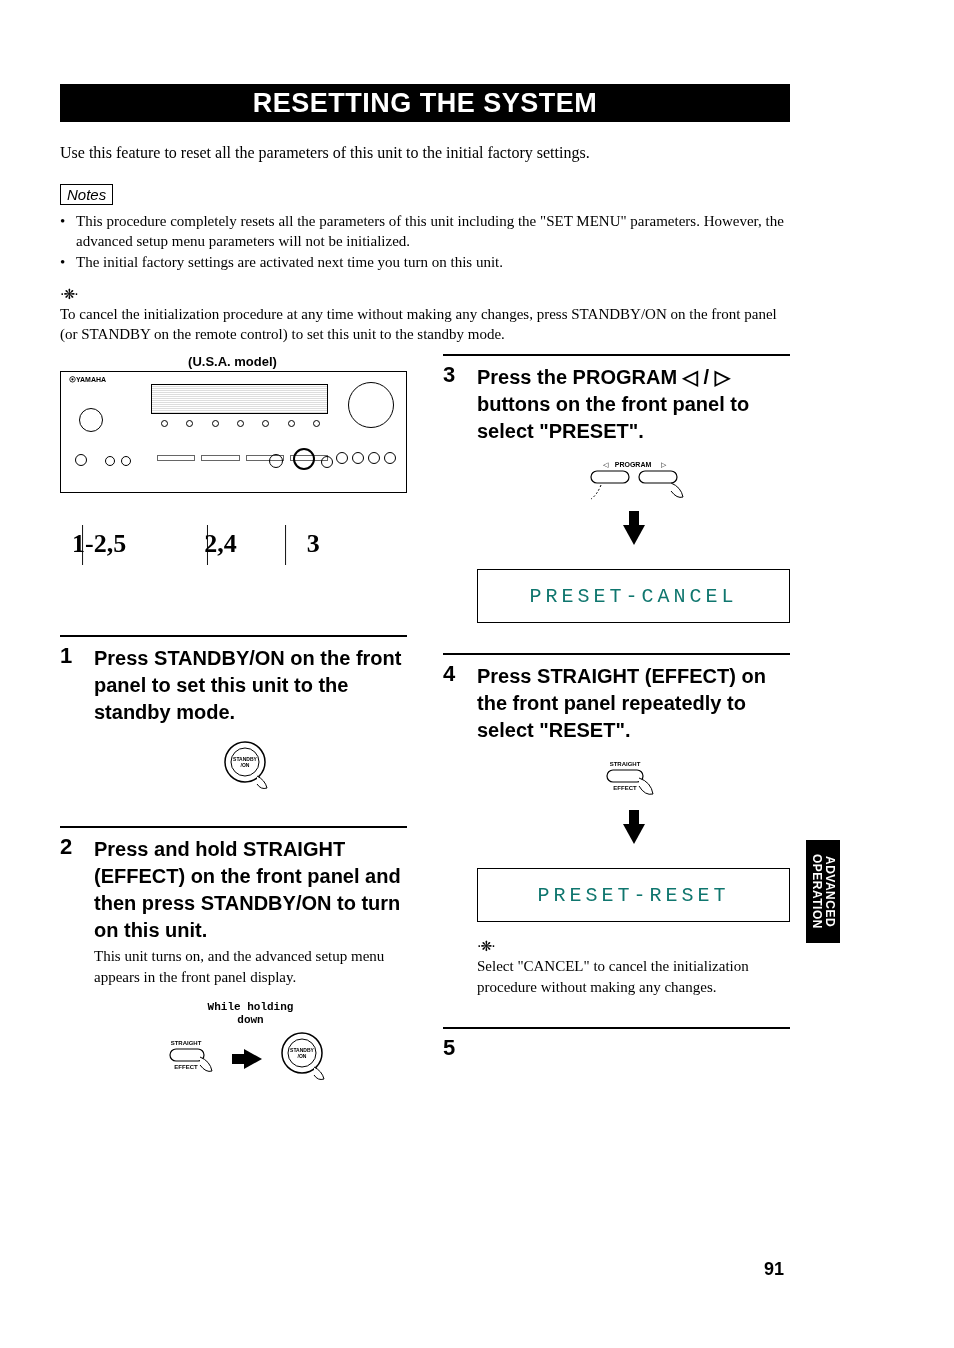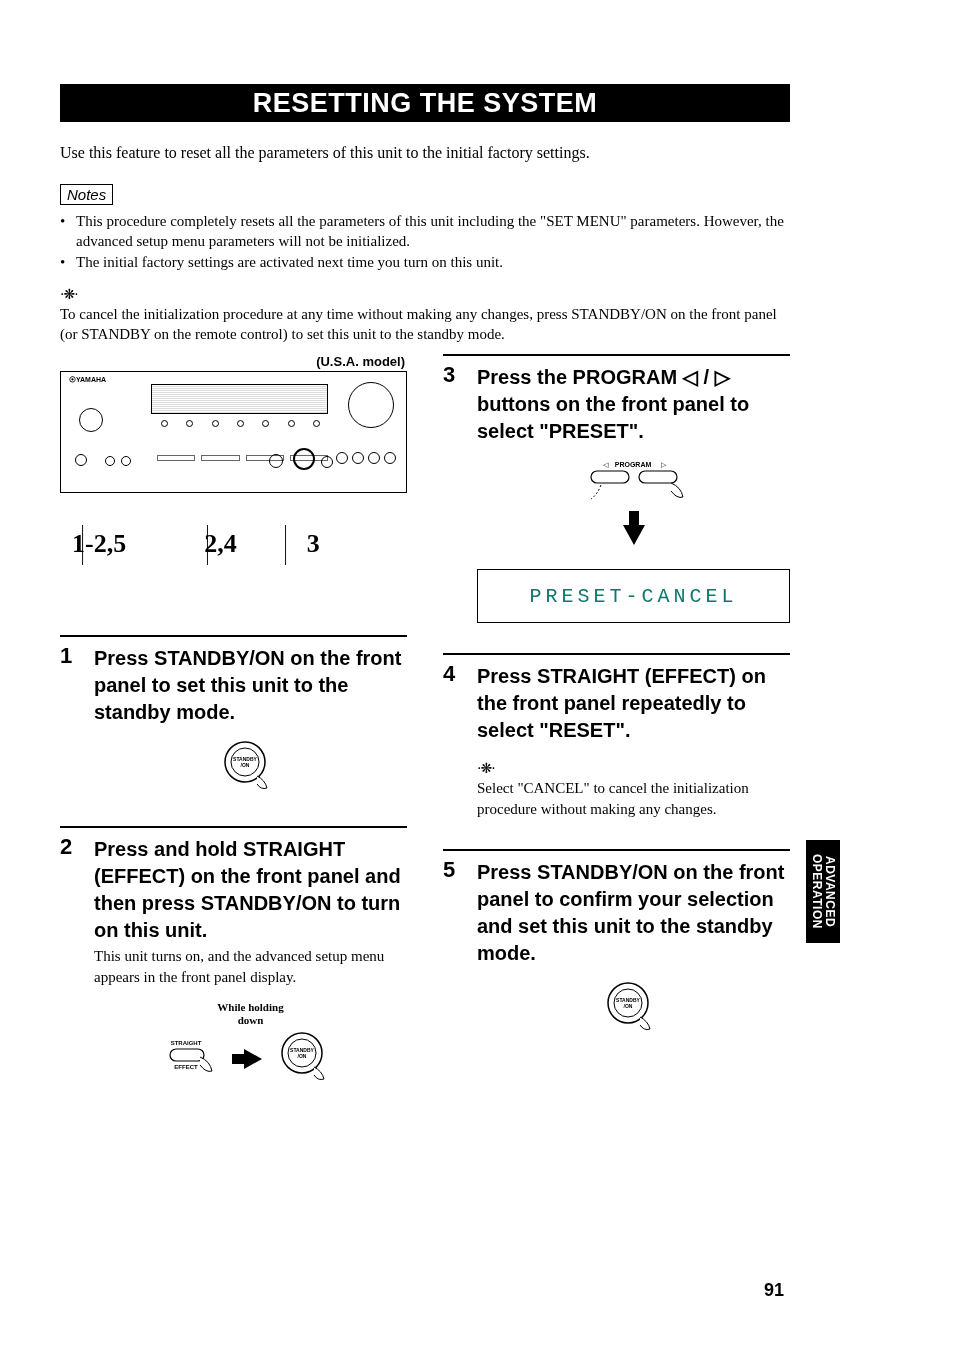--- a/index.html
+++ b/index.html
@@ -81,21 +81,21 @@
     gap: 36px;
   }
   .col {
     flex: 1 1 0;
     min-width: 0;
   }
   .model-label {
     font-family: Arial, Helvetica, sans-serif;
     font-weight: bold;
     font-size: 13px;
-    text-align: right;
+    text-align: center;
     margin-bottom: 2px;
     padding-right: 2px;
   }
   
   .receiver {
     border: 1px solid #000;
     height: 120px;
     margin-bottom: 4px;
     position: relative;
     background: #fff;
@@ -172,21 +172,21 @@
   .step-body .plain {
     font-size: 15px;
     line-height: 1.35;
     margin-top: 2px;
   }
   .step-illus {
     margin-top: 14px;
     text-align: center;
   }
   .step-illus .caption {
-    font-family: Liberation Serif, serif;
+    font-family: Liberation Mono, monospace;
     font-weight: bold;
     font-size: 11px;
     line-height: 1.2;
     margin-bottom: 4px;
   }
   .seg-display {
     border: 1.5px solid #000;
     height: 52px;
     margin-top: 24px;
     display:flex; align-items:center; justify-content:center;
@@ -230,21 +230,21 @@
     font-size: 12px;
     letter-spacing: 0.5px;
     padding: 14px 4px;
     writing-mode: vertical-rl;
     text-align: center;
     line-height: 1.1;
   }
   .page-number {
     position: absolute;
     right: 56px;
-    bottom: 47px;
+    bottom: 68px;
     font-family: Arial, Helvetica, sans-serif;
     font-weight: bold;
     font-size: 18px;
   }
   .btn-svg { display:inline-block; vertical-align:middle;}
   .rowflex { display:flex; align-items:center; justify-content:center; gap:18px;}
   .col .step:first-child{ margin-top:0; }
   .col-right .step:first-child{ border-top:2px solid #000; margin-top:0; }
   .sub-tip { margin-top:16px; }
 </style>
@@ -398,41 +398,39 @@
             <div class="arrow-down"></div>
             <div class="seg-display">PRESET-CANCEL</div>
           </div>
         </div>
       </div>
 
       <div class="step">
         <div class="step-num">4</div>
         <div class="step-body">
           <div class="bold">Press STRAIGHT (EFFECT) on the front panel repeatedly to select "RESET".</div>
+          <div class="step-illus">
+            <svg class="btn-svg" width="70" height="48">
+              <text x="26" y="8" text-anchor="middle" font-family="Arial" font-size="6" font-weight="bold">STRAIGHT</text>
+              <rect x="8" y="12" rx="6" ry="6" width="36" height="12" fill="#fff" stroke="#000" stroke-width="1.2"></rect>
+              <text x="26" y="32" text-anchor="middle" font-family="Arial" font-size="6" font-weight="bold">EFFECT</text>
+              <path d="M 40 20 Q 52 24 54 36 Q 46 38 40 28" fill="#fff" stroke="#000" stroke-width="1"></path>
+            </svg>
+            <div class="arrow-down"></div>
+            <div class="seg-display">PRESET-RESET</div>
+          </div>
           <div class="sub-tip">
             <div class="tip-icon">⋅❋⋅</div>
             <div class="plain">Select "CANCEL" to cancel the initialization procedure without making any changes.</div>
           </div>
         </div>
       </div>
 
       <div class="step">
         <div class="step-num">5</div>
-        <div class="step-body">
-          <div class="bold">Press STANDBY/ON on the front panel to confirm your selection and set this unit to the standby mode.</div>
-          <div class="step-illus">
-            <svg class="btn-svg" width="56" height="56">
-              <circle cx="22" cy="22" r="20" fill="#fff" stroke="#000" stroke-width="1.5"></circle>
-              <circle cx="22" cy="22" r="14" fill="#fff" stroke="#000" stroke-width="1"></circle>
-              <text x="22" y="21" text-anchor="middle" font-family="Arial" font-size="5" font-weight="bold">STANDBY</text>
-              <text x="22" y="27" text-anchor="middle" font-family="Arial" font-size="5" font-weight="bold">/ON</text>
-              <path d="M 34 36 Q 42 40 44 48 Q 38 50 34 44" fill="#fff" stroke="#000" stroke-width="1"></path>
-            </svg>
-          </div>
-        </div>
       </div>
 
     </div>
   </div>
 
   
   <div class="side-tab" style="white-space:pre-line;">ADVANCED
 OPERATION</div>
 
   

